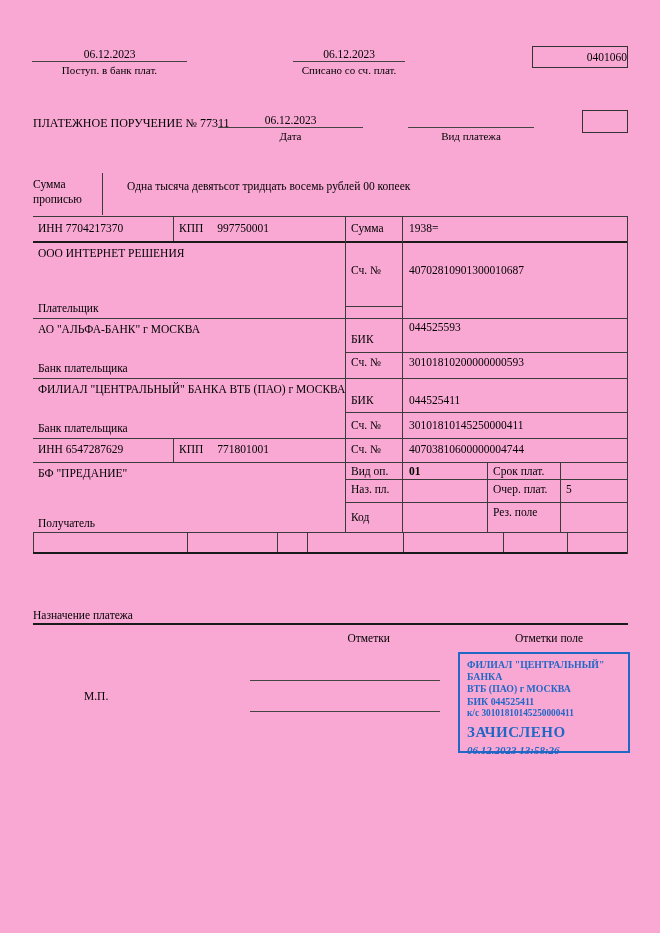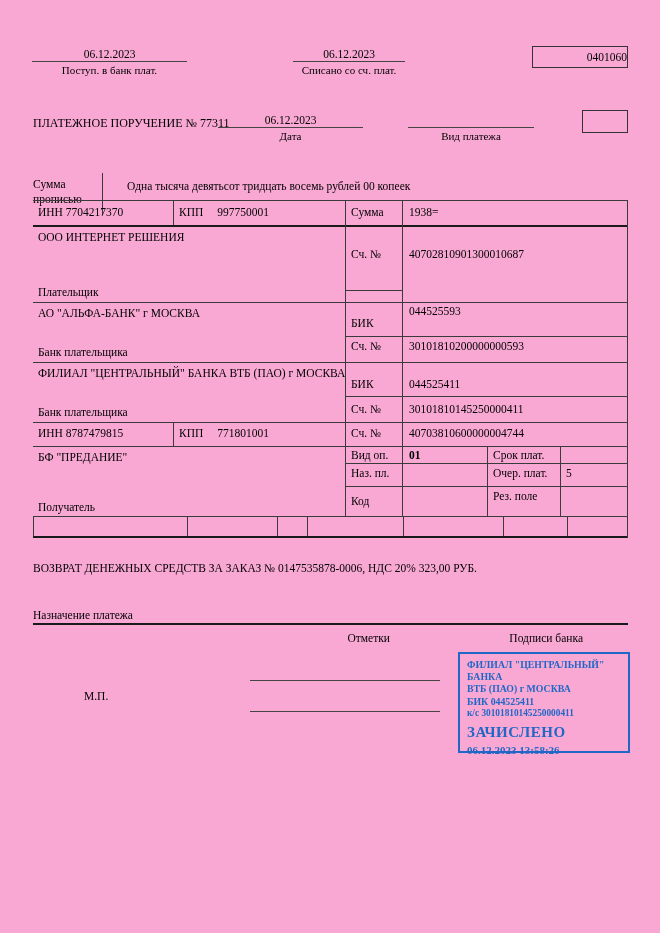--- a/index.html
+++ b/index.html
@@ -8,26 +8,26 @@
         font-size:11.5px;overflow:hidden;}
   .abs{position:absolute;white-space:nowrap;}
   .hl{position:absolute;background:#3a3a3a;}
   .vl{position:absolute;background:#3a3a3a;}
   .thick{background:#1a1a1a;}
   .topfield .tf-value{text-align:center;border-bottom:1px solid #444;padding-bottom:1px;}
   .topfield .tf-label{text-align:center;font-size:11px;padding-top:2px;}
   .box{position:absolute;border:1px solid #333;box-sizing:border-box;}
   .center{text-align:right;}
   .gap{display:inline-block;width:14px;}
-  .form-table{position:absolute;left:33px;top:200px;width:595px;height:338px;}
+  .form-table{position:absolute;left:33px;top:216px;width:595px;height:338px;}
   .stamp{position:absolute;left:458px;top:652px;width:172px;height:101px;
          border:2px solid #2167c6;box-sizing:border-box;color:#2167c6;
          padding:5px 7px 0 7px;font-weight:bold;font-size:9.8px;line-height:1.25;}
   .stamp .st-status{font-size:15px;letter-spacing:0.5px;margin-top:3px;}
-  .stamp .st-dt{font-size:11px;font-weight:bold;margin-top:3px;}
+  .stamp .st-dt{font-size:11px;font-weight:bold;margin-top:3px;font-style:italic;}
   .sigline{position:absolute;height:1px;background:#444;}
 </style>
 </head>
 <body>
 
 <div class="page">
 
   <div class="abs topfield" style="left:32px;top:48px;width:155px;">
     <div class="tf-value">06.12.2023</div>
     <div class="tf-label">Поступ. в банк плат.</div>
@@ -104,45 +104,44 @@
     <div class="abs" style="left:318px;top:140px;">Сч. №</div>
     <div class="abs" style="left:376px;top:140px;">30101810200000000593</div>
 
     <div class="abs" style="left:5px;top:167px;">ФИЛИАЛ "ЦЕНТРАЛЬНЫЙ" БАНКА ВТБ (ПАО) г МОСКВА</div>
     <div class="abs" style="left:5px;top:206px;">Банк плательщика</div>
     <div class="abs" style="left:318px;top:178px;">БИК</div>
     <div class="abs" style="left:376px;top:178px;">044525411</div>
     <div class="abs" style="left:318px;top:203px;">Сч. №</div>
     <div class="abs" style="left:376px;top:203px;">30101810145250000411</div>
 
-    <div class="abs" style="left:5px;top:227px;">ИНН 8787479815</div>
+    <div class="abs" style="left:5px;top:227px;">ИНН 6547287629</div>
     <div class="abs" style="left:146px;top:227px;"><span>КПП</span><span class="gap"></span><span>771801001</span></div>
     <div class="abs" style="left:318px;top:227px;">Сч. №</div>
     <div class="abs" style="left:376px;top:227px;">40703810600000004744</div>
 
     <div class="abs" style="left:5px;top:251px;">БФ "ПРЕДАНИЕ"</div>
     <div class="abs" style="left:5px;top:301px;">Получатель</div>
     <div class="abs" style="left:318px;top:249px;">Вид оп.</div>
     <div class="abs" style="left:376px;top:249px;font-weight:bold;">01</div>
     <div class="abs" style="left:460px;top:249px;">Срок плат.</div>
     <div class="abs" style="left:533px;top:249px;"></div>
     <div class="abs" style="left:318px;top:267px;">Наз. пл.</div>
     <div class="abs" style="left:460px;top:267px;">Очер. плат.</div>
     <div class="abs" style="left:533px;top:267px;">5</div>
     <div class="abs" style="left:318px;top:295px;">Код</div>
     <div class="abs" style="left:460px;top:290px;">Рез. поле</div>
   </div>
 
-  <div class="abs" style="left:33px;top:562px;">ВОЗВРАТ ДЕНЕЖНЫХ СРЕДСТВ ЗА ЗАКАЗ № 0147535878-0006, НДС 20% 323,00 РУБ.</div>
 
   <div class="abs" style="left:33px;top:609px;">Назначение платежа</div>
   <div class="hl thick" style="left:33px;top:623px;width:595px;height:2px;"></div>
 
   <div class="abs center" style="left:280px;top:632px;width:110px;">Отметки</div>
-  <div class="abs center" style="left:463px;top:632px;width:120px;">Подписи банка</div>
+  <div class="abs center" style="left:463px;top:632px;width:120px;">Отметки поле</div>
 
   <div class="abs" style="left:84px;top:690px;">М.П.</div>
   <div class="sigline" style="left:250px;top:680px;width:190px;"></div>
   <div class="sigline" style="left:250px;top:711px;width:190px;"></div>
 
   <div class="stamp" style="color: rgb(33, 103, 198); border-color: rgb(33, 103, 198);">
     <div>ФИЛИАЛ "ЦЕНТРАЛЬНЫЙ" БАНКА</div>
     <div>ВТБ (ПАО) г МОСКВА</div>
     <div>БИК 044525411</div>
     <div style="font-size:9.3px;">к/с 30101810145250000411</div>

